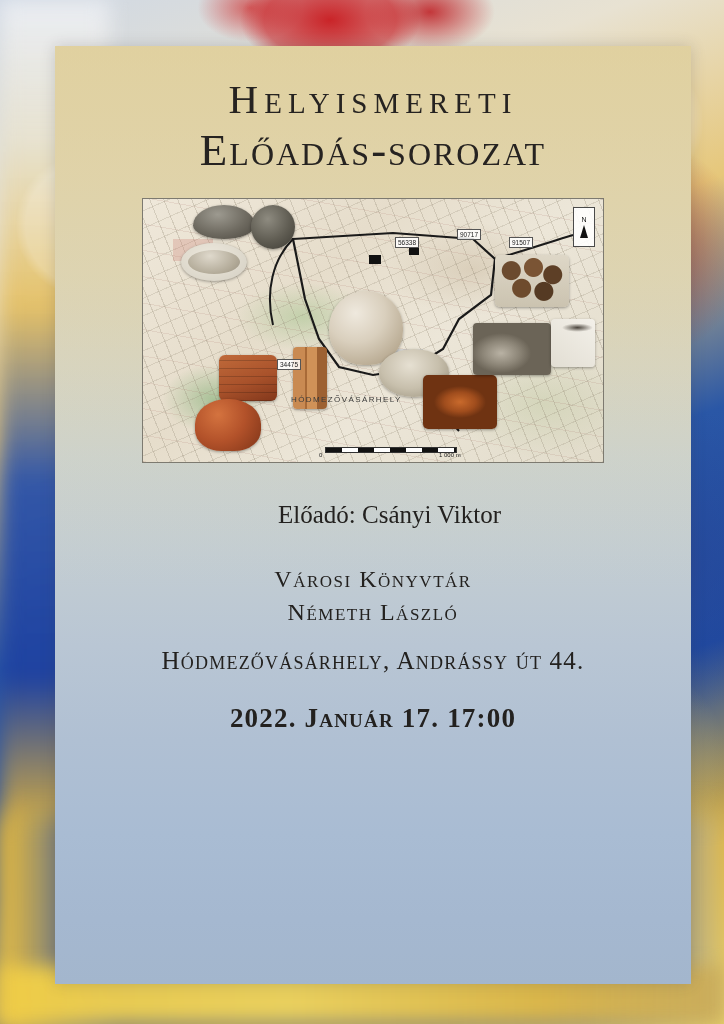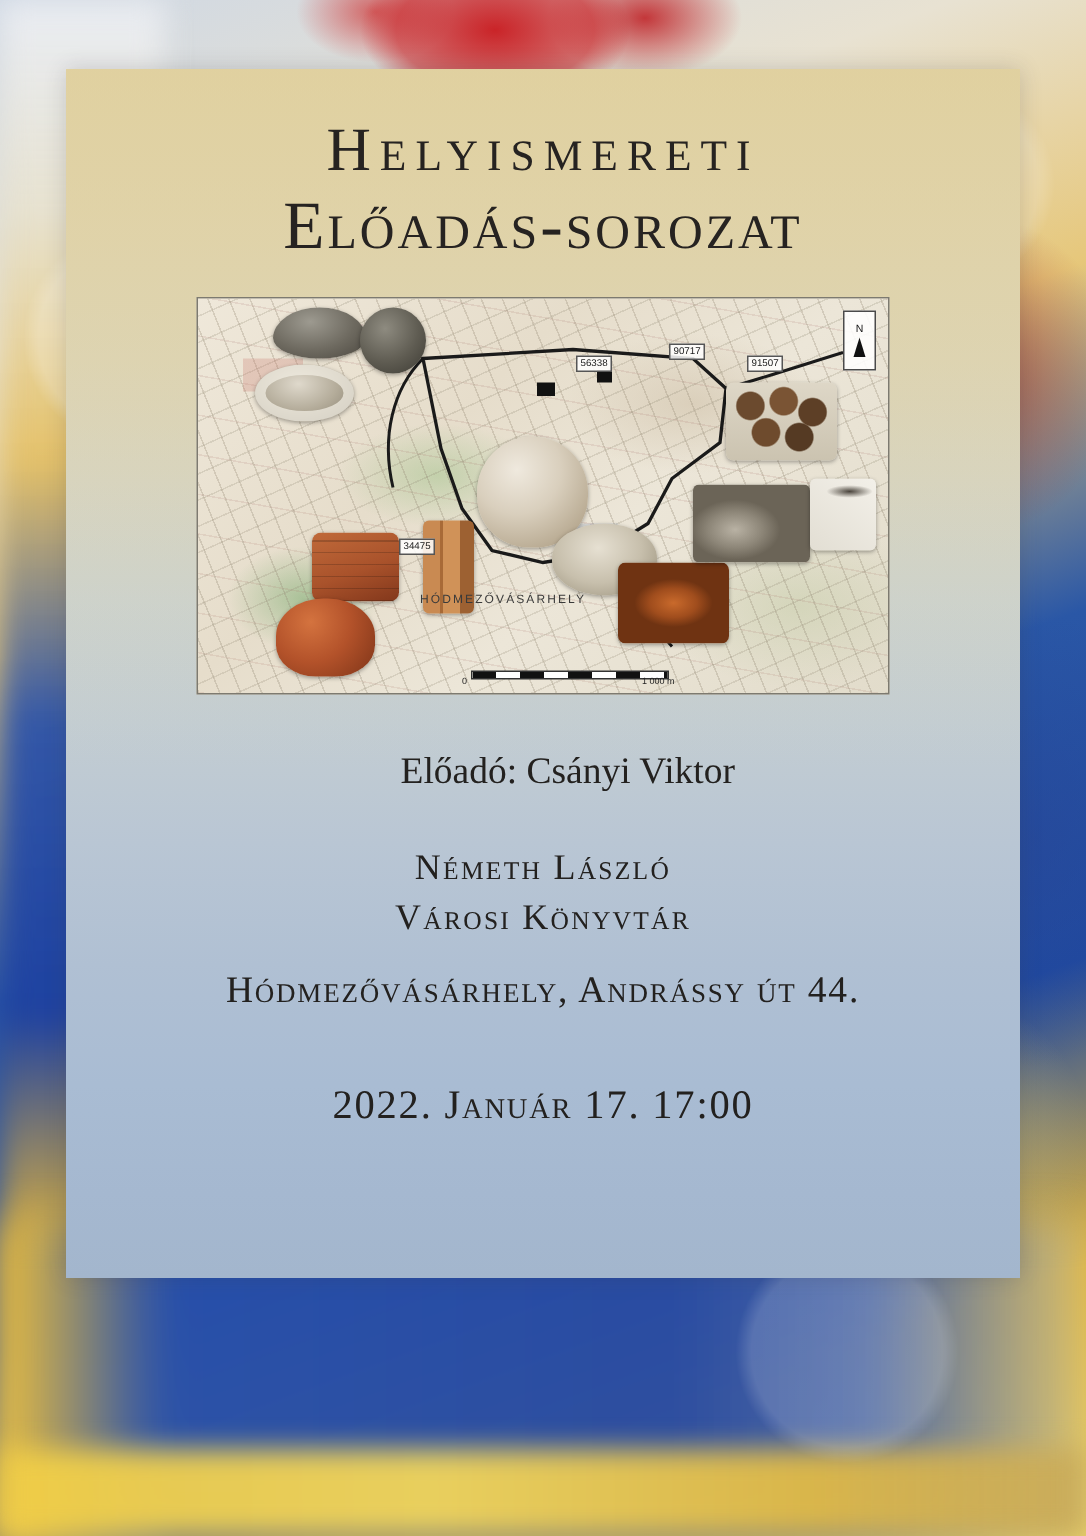--- a/index.html
+++ b/index.html
@@ -82,24 +82,24 @@
     inset: 0;
     background:
       radial-gradient(circle at 12% 22%, rgba(255,255,255,.22) 0 6%, rgba(255,255,255,0) 7%),
       radial-gradient(circle at 88% 12%, rgba(255,255,255,.18) 0 5%, rgba(255,255,255,0) 6%),
       radial-gradient(circle at 78% 88%, rgba(255,255,255,.16) 0 6%, rgba(255,255,255,0) 7%);
   }
 
   
   .panel {
     position: absolute;
-    left: 44px;
+    left: 55px;
     top: 46px;
     width: 636px;
-    height: 806px;
+    height: 938px;
     background: linear-gradient(to bottom,
       #ded5b8 0%,
       #ded6bb 12%,
       #dbd6c0 24%,
       #d5d5c8 34%,
       #ccd2cd 44%,
       #c3cdd2 54%,
       #b9c6d4 64%,
       #b0c0d3 74%,
       #a9bcd3 84%,
@@ -367,25 +367,26 @@
     color: #23211f;
   }
   .address {
     margin-top: 18px;
     font-size: 25px;
     letter-spacing: 1.2px;
     font-variant: small-caps;
     color: #23211f;
   }
   .datetime {
-    margin-top: 46px;
+    margin-top: 28px;
     font-size: 27px;
     letter-spacing: 1.2px;
     font-variant: small-caps;
     color: #23211f;
+    font-weight: bold;
   }
 </style>
 </head>
 <body>
 
 <div class="poster">
 
   <div class="bg-layer"></div>
   <div class="bg-stripes"></div>
   <div class="bg-bottom-blue"></div>
@@ -439,22 +440,22 @@
         <div class="north-box">
           <span>N</span>
           <span class="north-arrow"></span>
         </div>
       </div>
 
 
       <div class="speaker">Előadó: Csányi Viktor</div>
 
       <div class="venue">
+        <div>Városi Könyvtár</div>
         <div>Németh László</div>
-        <div>Városi Könyvtár</div>
       </div>
 
       <div class="address">Hódmezővásárhely, Andrássy út 44.</div>
 
       <div class="datetime">2022. Január 17. 17:00</div>
 
     </div>
   </div>
 </div>
 

